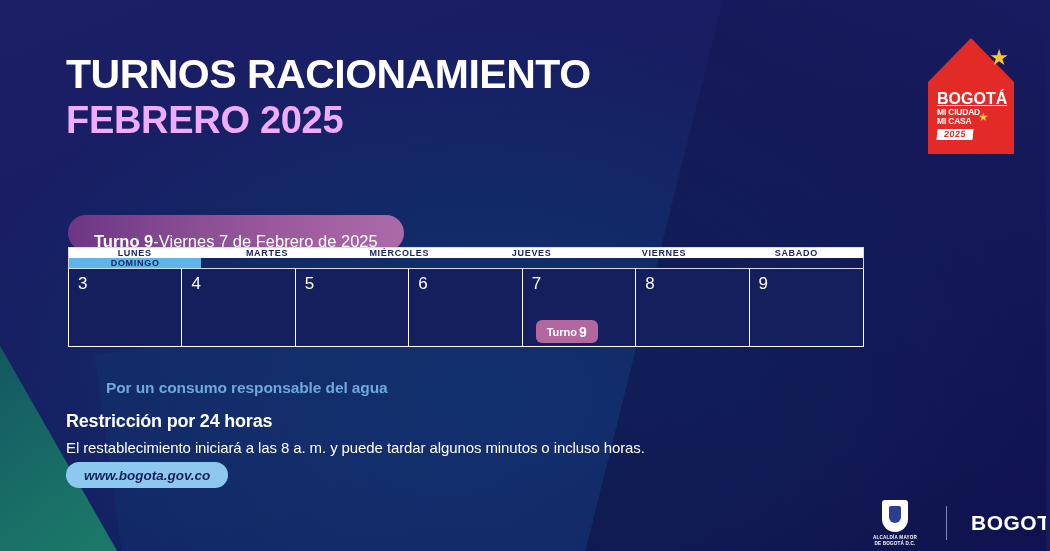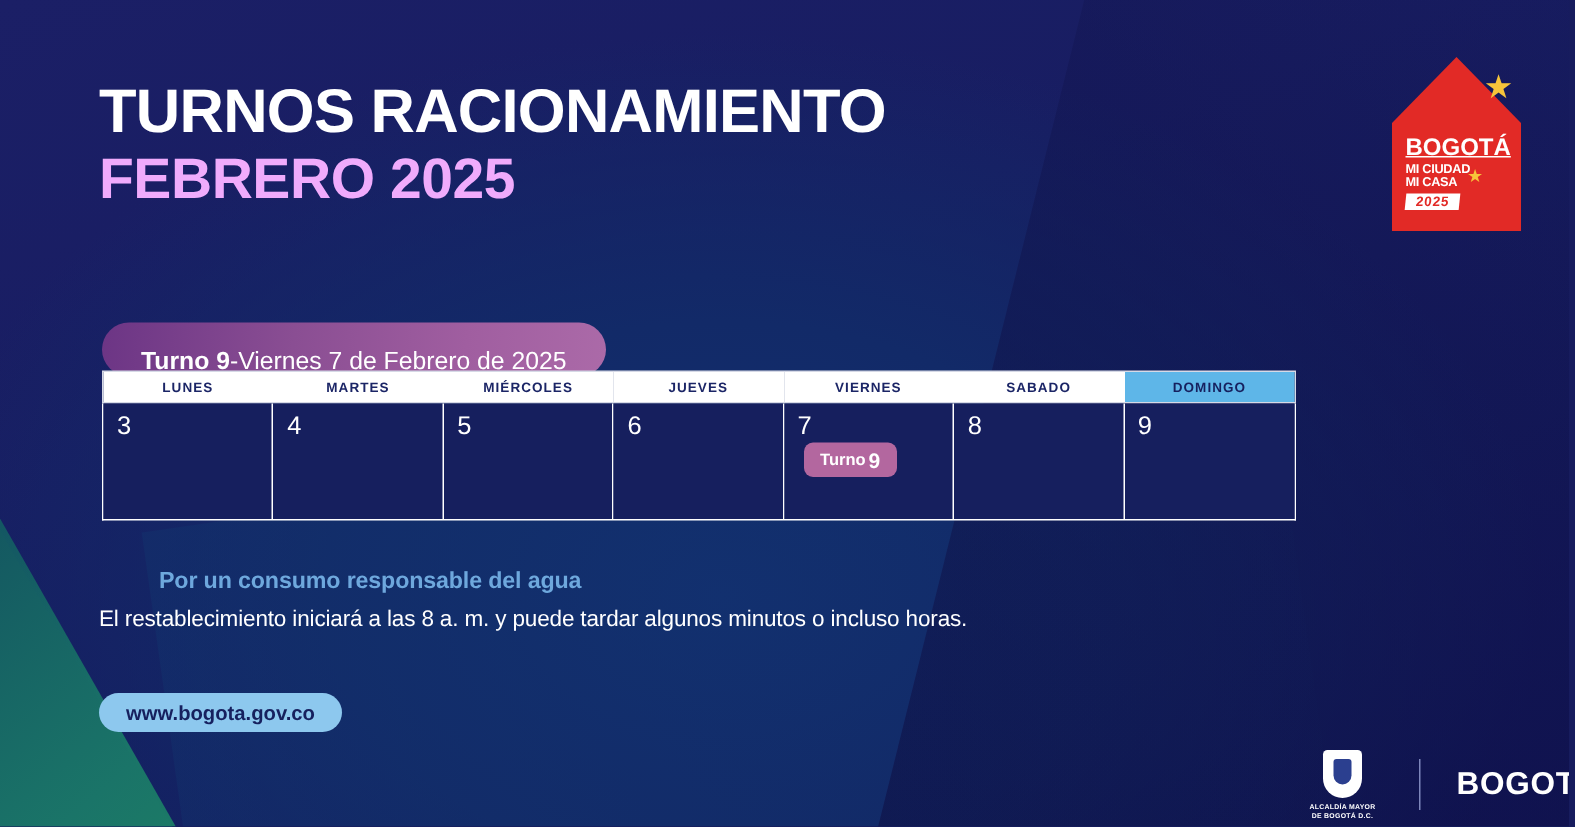--- a/index.html
+++ b/index.html
@@ -119,21 +119,21 @@
 
   
   .calendar {
     position: absolute;
     left: 68px;
     top: 247px;
     width: 796px;
   }
   .cal-head {
     display: grid;
-    grid-template-columns: repeat(7, 1fr);
+    grid-template-columns: repeat(6, 1fr);
     height: 22px;
     border: 1px solid #d6d9e6;
   }
   .cal-head-cell {
     background: #ffffff;
     color: #1b2566;
     font-size: 9px;
     font-weight: bold;
     letter-spacing: 0.7px;
     display: flex;
@@ -160,21 +160,21 @@
   .cal-cell:last-child { border-right: none; }
   .cal-daynum {
     color: #ffffff;
     font-size: 17px;
     font-weight: normal;
     line-height: 1;
   }
   .cal-badge {
     position: absolute;
     left: 13px;
-    bottom: 28px;
+    bottom: 3px;
     height: 23px;
     padding: 0 11px;
     border-radius: 6px;
     background: #b3679f;
     color: #ffffff;
     font-size: 11px;
     font-weight: bold;
     display: flex;
     align-items: center;
     gap: 2px;
@@ -217,20 +217,21 @@
     height: 26px;
     padding: 0 18px;
     display: flex;
     align-items: center;
     border-radius: 13px;
     background: #8dc8ee;
     color: #16205e;
     font-size: 13.5px;
     font-weight: bold;
     white-space: nowrap;
+    font-style: italic;
   }
 
   
   .house-logo {
     position: absolute;
     left: 928px;
     top: 38px;
     width: 86px;
     height: 116px;
   }
@@ -408,20 +409,21 @@
 
       <div class="cal-cell">
         <div class="cal-daynum">9</div>
       </div>
 
     </div>
   </div>
 
   <div class="copy">
     <div class="copy-kicker">Por un consumo responsable del agua</div>
+    <div class="copy-head">Restricción por 24 horas</div>
     <div class="copy-body">El restablecimiento iniciará a las 8 a. m. y puede tardar algunos minutos o incluso horas.</div>
   </div>
 
   <div class="url-pill">www.bogota.gov.co</div>
 
   <div class="house-logo">
     <div class="house-shape"></div>
     <div class="house-star">★</div>
     <div class="house-star-sm">★</div>
     <div class="house-text">

